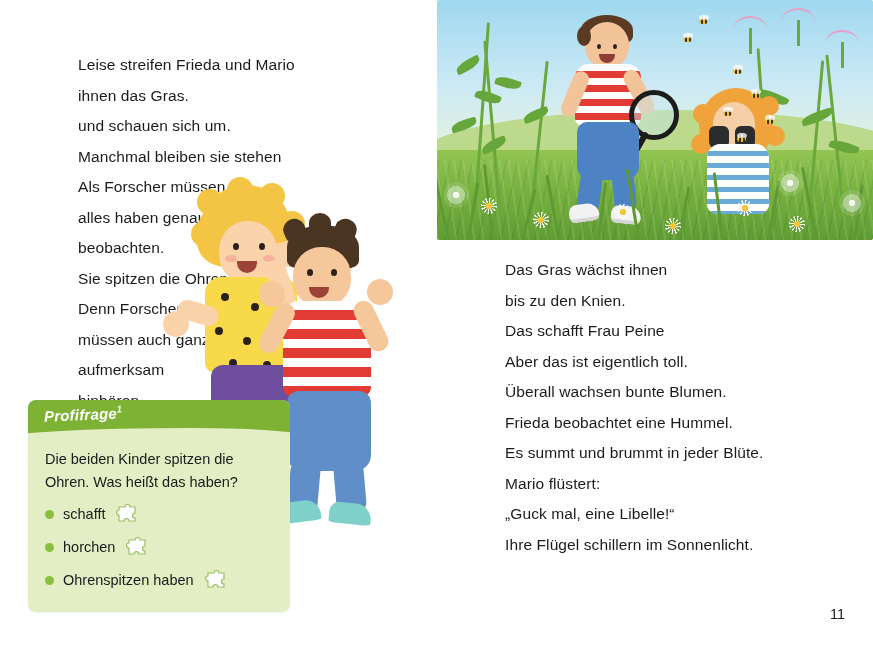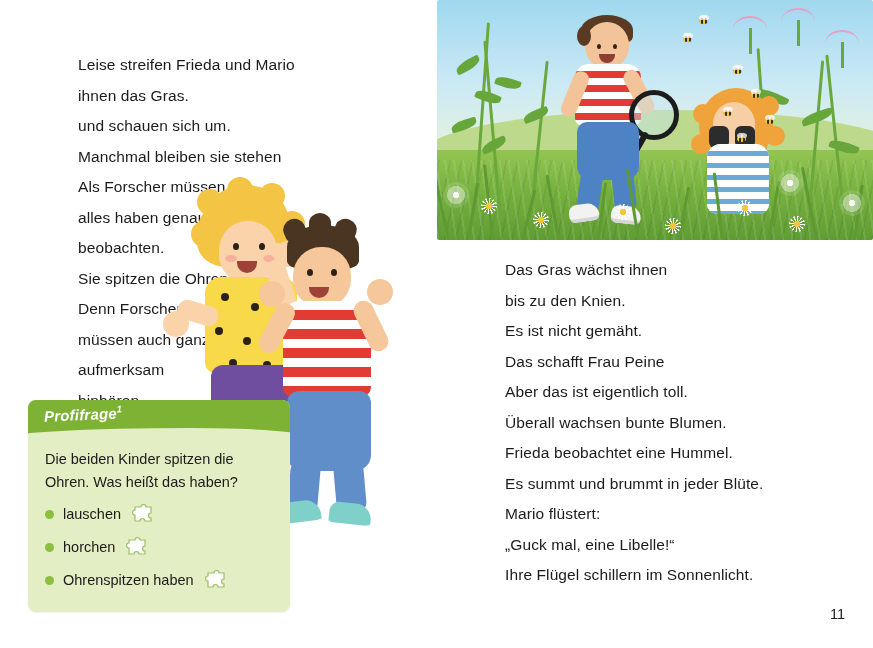--- a/index.html
+++ b/index.html
@@ -589,21 +589,21 @@
 
   <div class="profibox">
     <div class="profibox-header"></div>
     <div class="profibox-title">
       <span>Profifrage</span><sup>1</sup>
     </div>
     <div class="profibox-question">Die beiden Kinder spitzen die Ohren. Was heißt das haben?</div>
 
     <div class="answer ans-1">
       <span class="bullet"></span>
-      <span>lauschen</span>
+      <span>schafft</span>
       <span class="puzzle">
         <svg width="22" height="20" viewBox="0 0 22 20" aria-hidden="true">
           <path d="M3 3 h6 a2.5 2.5 0 0 1 5 0 h5 v6 a2.5 2.5 0 0 0 0 5 v3 h-6 a2.5 2.5 0 0 0-5 0 H3 v-6 a2.5 2.5 0 0 1 0-5 z" fill="#ffffff" stroke="#9bbf63" stroke-width="1.2"></path>
         </svg>
       </span>
     </div>
 
     <div class="answer ans-2">
       <span class="bullet"></span>
       <span>horchen</span>
@@ -621,21 +621,20 @@
         <svg width="22" height="20" viewBox="0 0 22 20" aria-hidden="true">
           <path d="M3 3 h6 a2.5 2.5 0 0 1 5 0 h5 v6 a2.5 2.5 0 0 0 0 5 v3 h-6 a2.5 2.5 0 0 0-5 0 H3 v-6 a2.5 2.5 0 0 1 0-5 z" fill="#ffffff" stroke="#9bbf63" stroke-width="1.2"></path>
         </svg>
       </span>
     </div>
   </div>
 
   <div class="right-text">
     <div class="line">Das Gras wächst ihnen</div>
     <div class="line">bis zu den Knien.</div>
-    <div class="line">Es ist nicht gemäht.</div>
     <div class="line">Das schafft Frau Peine</div>
     <div class="line">Aber das ist eigentlich toll.</div>
     <div class="line">Überall wachsen bunte Blumen.</div>
     <div class="line">Frieda beobachtet eine Hummel.</div>
     <div class="line">Es summt und brummt in jeder Blüte.</div>
     <div class="line">Mario flüstert:</div>
     <div class="line">„Guck mal, eine Libelle!“</div>
     <div class="line">Ihre Flügel schillern im Sonnenlicht.</div>
   </div>
 

